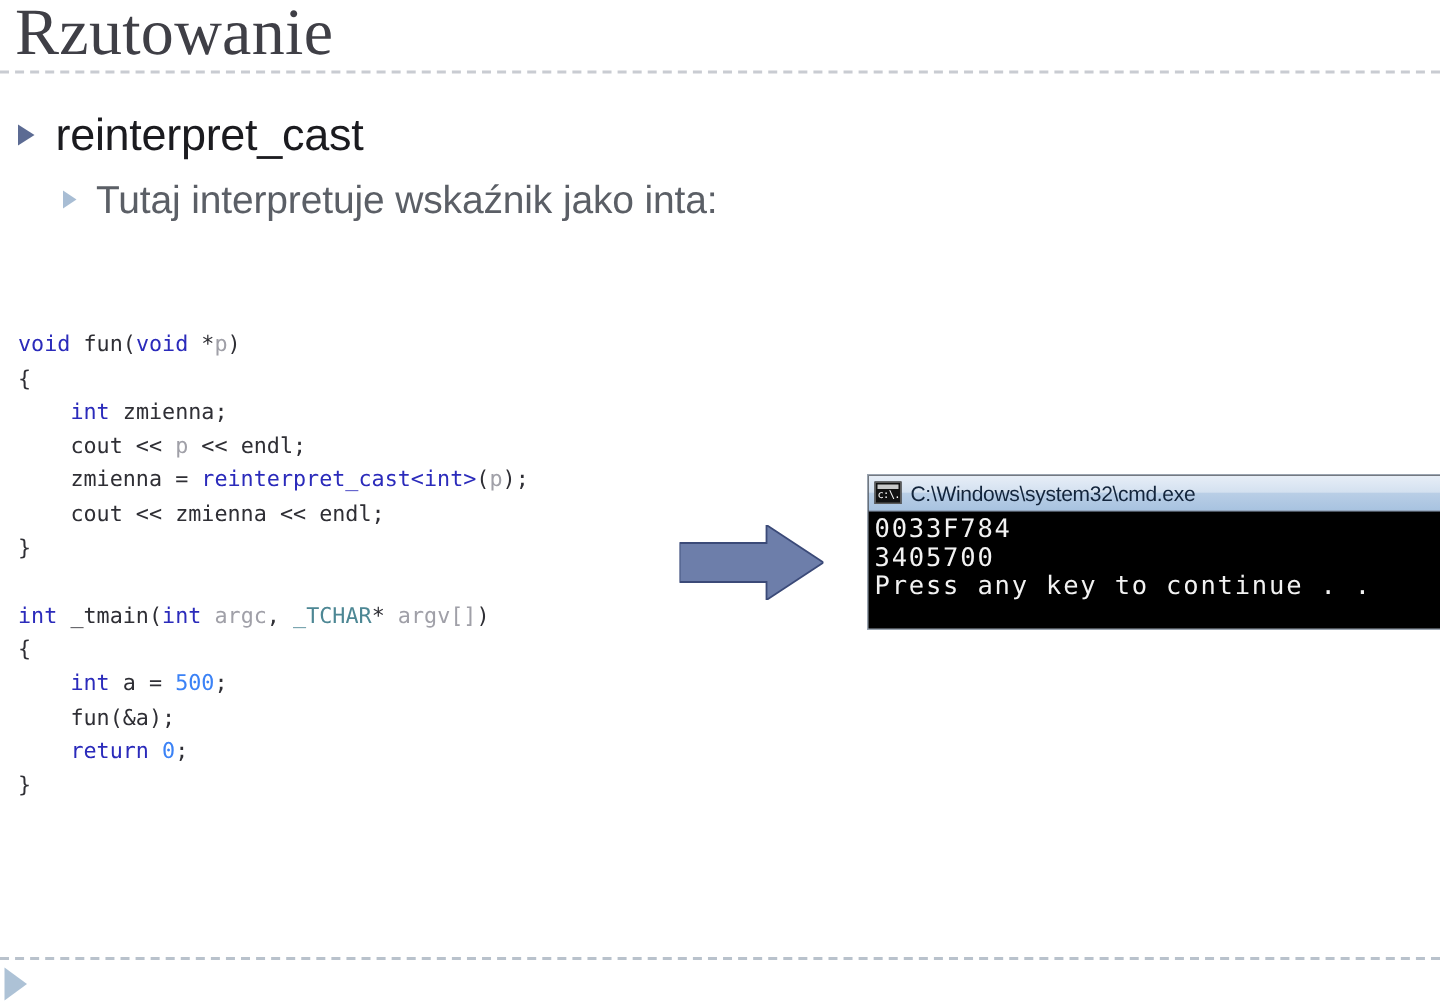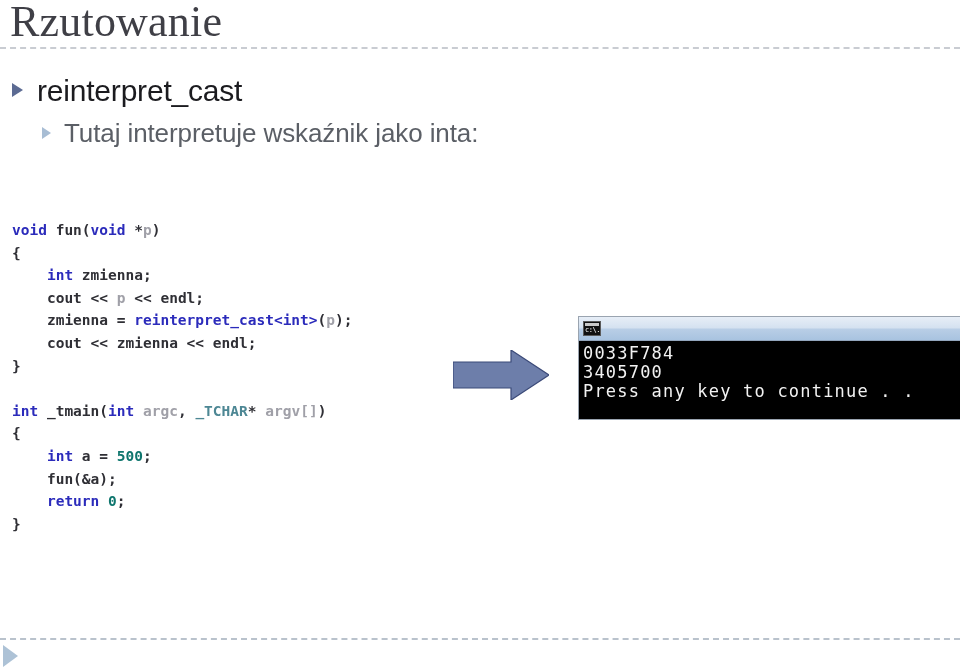--- a/index.html
+++ b/index.html
@@ -100,27 +100,27 @@
   .code-block {
     position: absolute;
     left: 12px;
     top: 219px;
     font-family: "DejaVu Sans Mono", monospace;
     font-size: 14.5px;
     line-height: 22.6px;
     white-space: pre;
     color: #2f2f35;
   }
-  .code-line { height: 22.6px; font-weight: bold; }
+  .code-line { height: 22.6px; }
   .kw    { color: #2b2bbb; }
   .fn    { color: #2f2f35; }
   .dim   { color: #a0a0a8; }
   .tchar { color: #4d8794; }
   .plain { color: #2f2f35; }
-  .num   { color: #0f766e; }
+  .num   { color: #3b82f6; }
 
   
   .arrow-wrap {
     position: absolute;
     left: 453px;
     top: 350px;
     width: 96px;
     height: 50px;
   }
 
@@ -223,20 +223,21 @@
 
 <div class="arrow-wrap">
   <svg width="96" height="50" viewBox="0 0 96 50" xmlns="http://www.w3.org/2000/svg">
     <polygon points="0,12 58,12 58,0 96,25 58,50 58,38 0,38" fill="#6d7eaa" stroke="#3b4a78" stroke-width="1.2"></polygon>
   </svg>
 </div>
 
 <div class="console">
   <div class="console-title">
     <span class="cmd-icon"></span>
+    <span class="console-title-text">C:\Windows\system32\cmd.exe</span>
   </div>
   <div class="console-body">0033F784
 3405700
 Press any key to continue . .</div>
 </div>
 
 <div class="rule-bottom"></div>
 <div class="nav-next"></div>
 
 </body></html>

